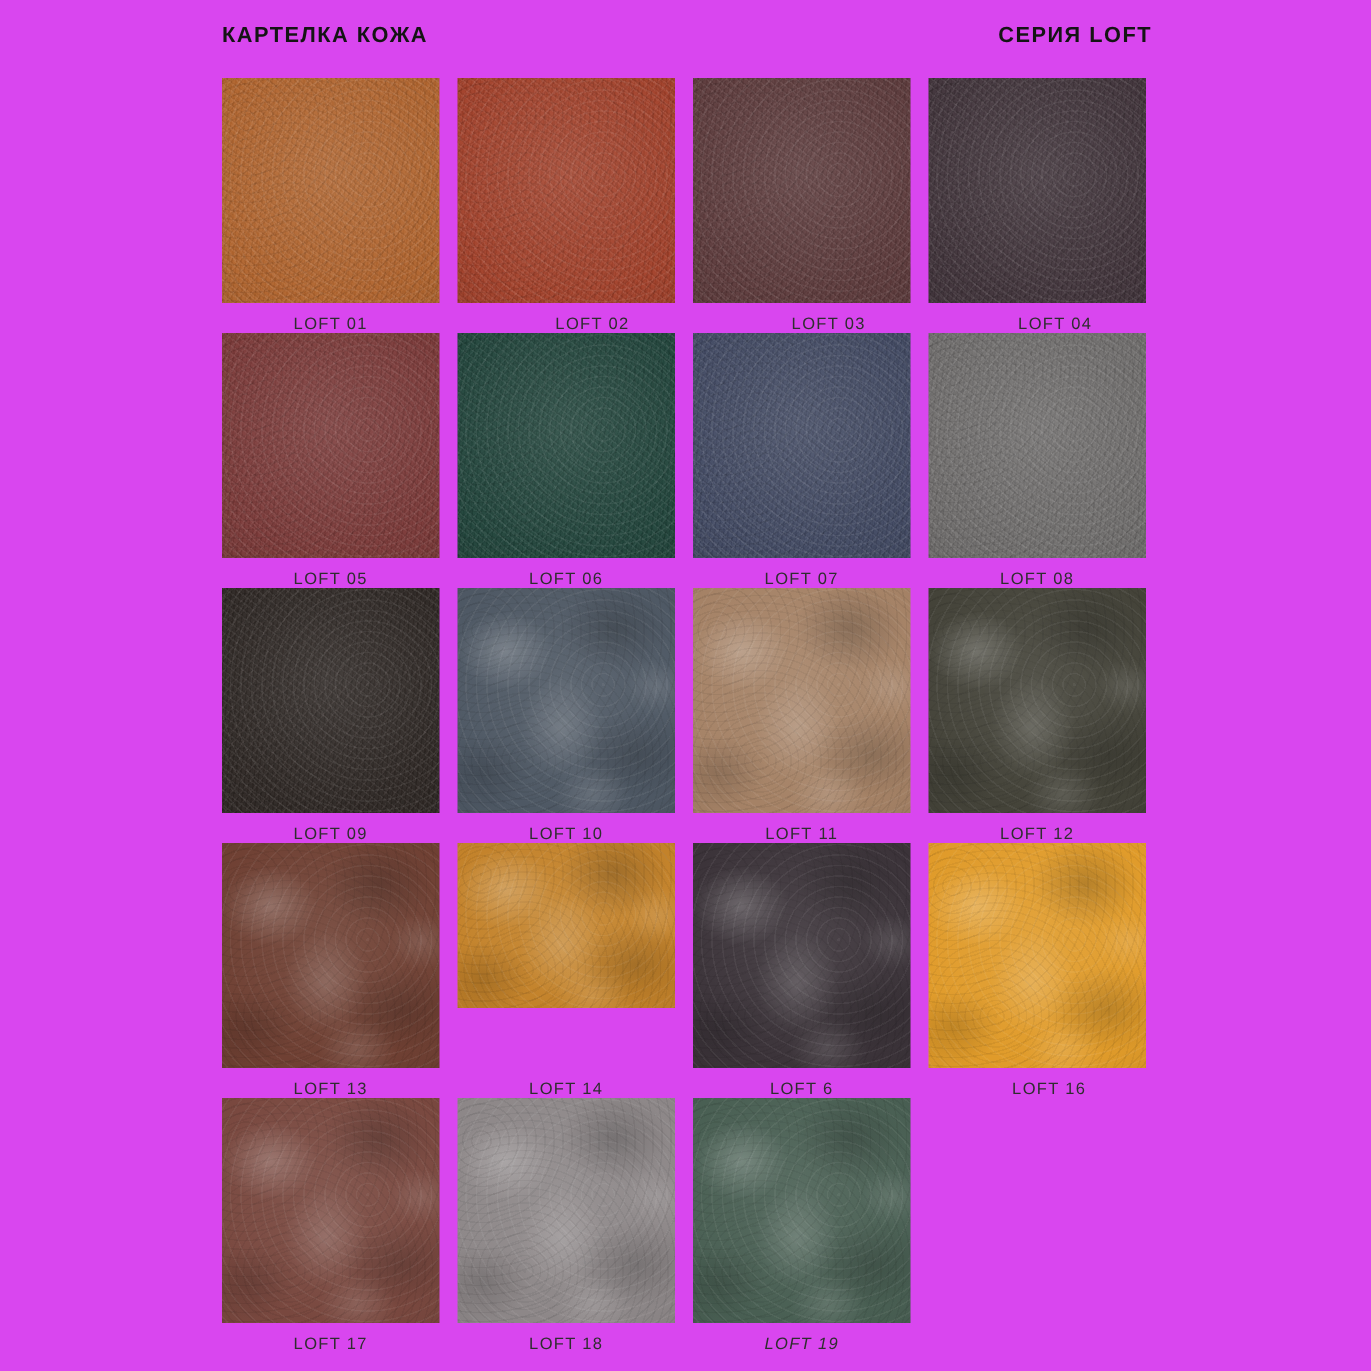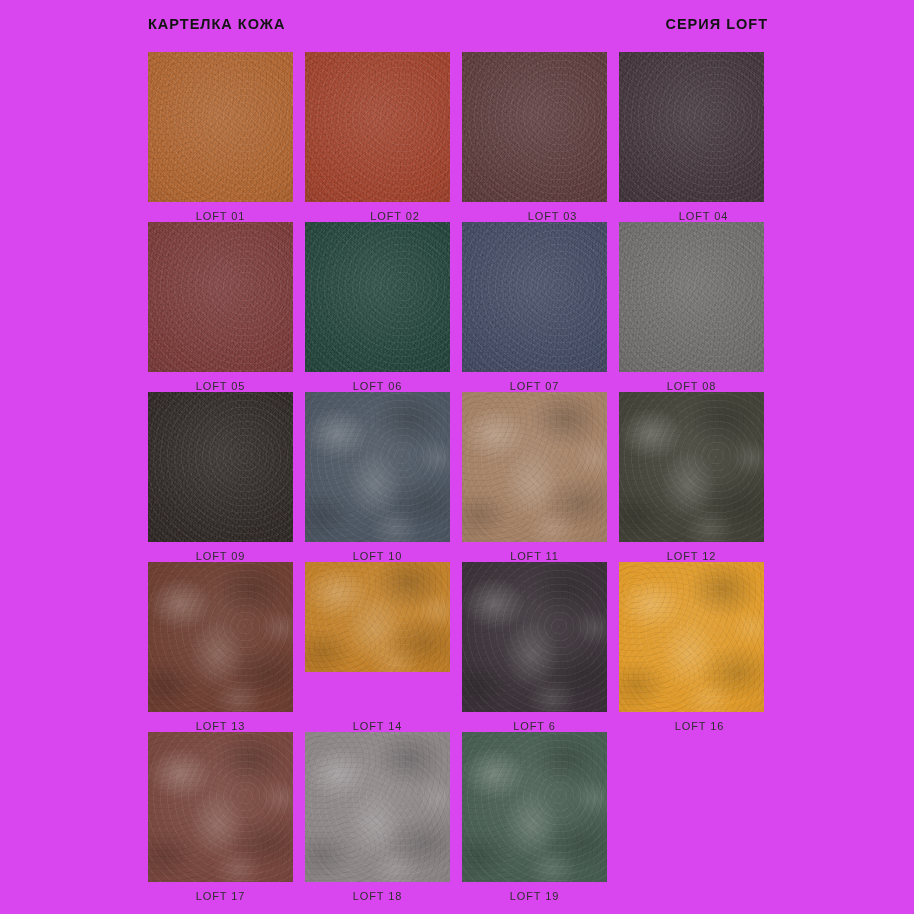--- a/index.html
+++ b/index.html
@@ -279,21 +279,21 @@
           <span class="grain vignette"></span>
         </div>
         <div class="swatch-label" style="color: rgb(46, 46, 46);">LOFT 18</div>
       </div>
       <div class="cell">
         <div class="swatch" title="LOFT 19" style="background-color: rgb(73, 95, 83);">
           <span class="grain mottle"></span>
           <span class="grain speck"></span>
           <span class="grain vignette"></span>
         </div>
-        <div class="swatch-label" style="color: rgb(46, 46, 46);">LOFT 19</div>
+        <div class="swatch-label" style="color: rgb(46, 46, 46); font-style: italic;">LOFT 19</div>
       </div>
       <div class="cell empty">
         <div class="swatch"></div>
         <div class="swatch-label" style="color: rgb(46, 46, 46);"></div>
       </div>
     </div>
 
 </div>
 
 </body></html>

